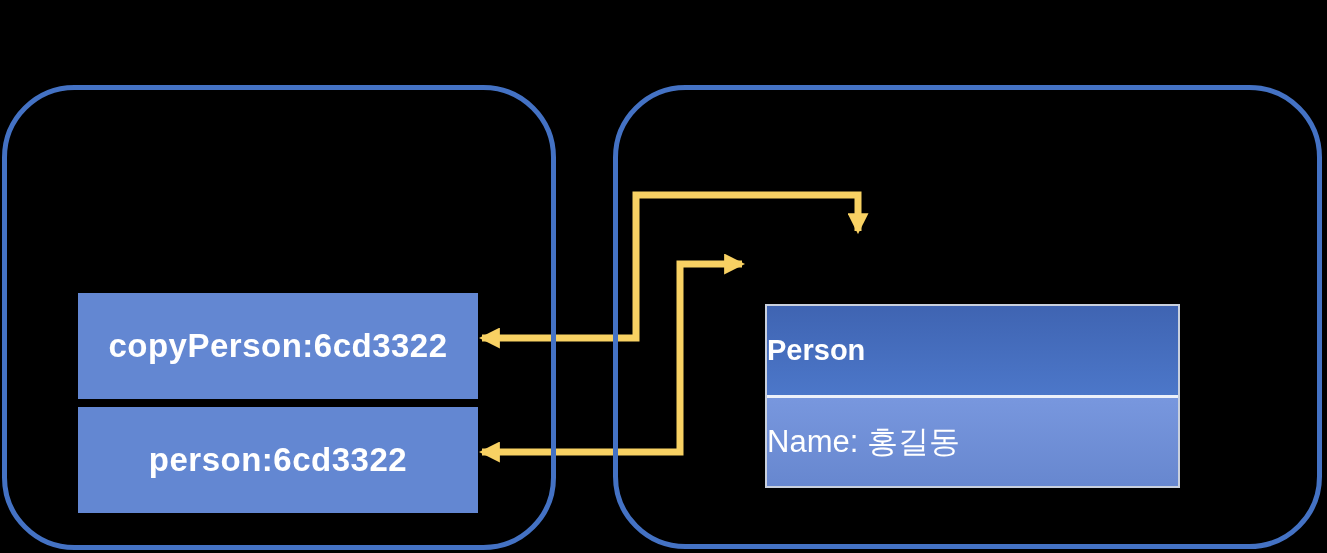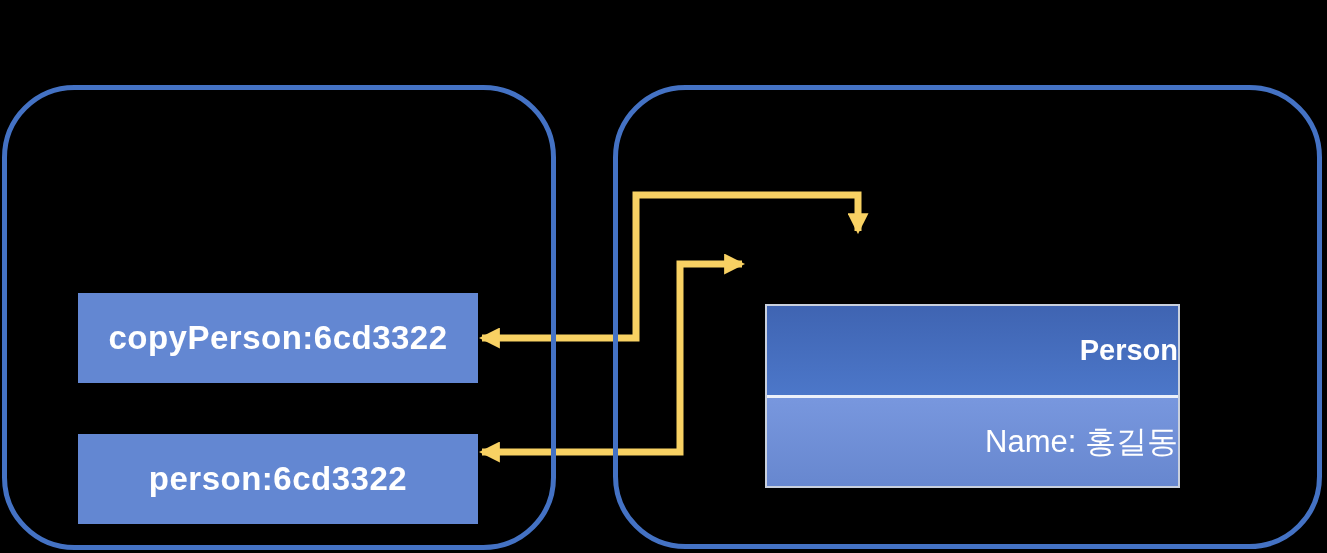--- a/index.html
+++ b/index.html
@@ -25,38 +25,38 @@
     position:relative;overflow:hidden;
     font-family:"Liberation Sans", sans-serif;
   }
   .canvas{position:absolute;inset:0;width:1327px;height:553px;}
   svg.layer{position:absolute;left:0;top:0;z-index:1;}
   .arrow{stroke:var(--arrow);stroke-width:7;fill:none;}
   .arrowhead{fill:var(--arrow);}
   .container-outline{stroke:var(--container-border);stroke-width:5;fill:none;}
   .var-box{
     position:absolute;z-index:2;
-    width:400px;height:90px;
+    width:400px;height:106px;
     background:var(--variable-box-fill);
     color:var(--variable-box-text);
     display:flex;align-items:center;justify-content:center;
     font-size:33px;font-weight:bold;letter-spacing:0.5px;
   }
   .var-box.copyperson{left:78px;top:293px;}
-  .var-box.person{left:78px;top:407px;margin-top:27px;}
+  .var-box.person{left:78px;top:407px;}
   .object-table{
     position:absolute;z-index:2;
     left:765px;top:304px;width:415px;height:184px;
     border:2px solid var(--table-border);
     box-sizing:border-box;
     display:flex;flex-direction:column;
     color:var(--table-text);
   }
   .object-table .row{
-    flex:1;display:flex;align-items:center;justify-content:flex-end;padding-left:9px;
+    flex:1;display:flex;align-items:center;justify-content:flex-start;
   }
   .object-table .header{
     background:linear-gradient(to bottom,var(--table-header-top),var(--table-header-bottom));
     font-weight:bold;font-size:29px;
     border-bottom:3px solid var(--table-separator);
   }
   .object-table .name-row{
     background:linear-gradient(to bottom,var(--table-name-top),var(--table-name-bottom));
     font-size:31px;
   }

